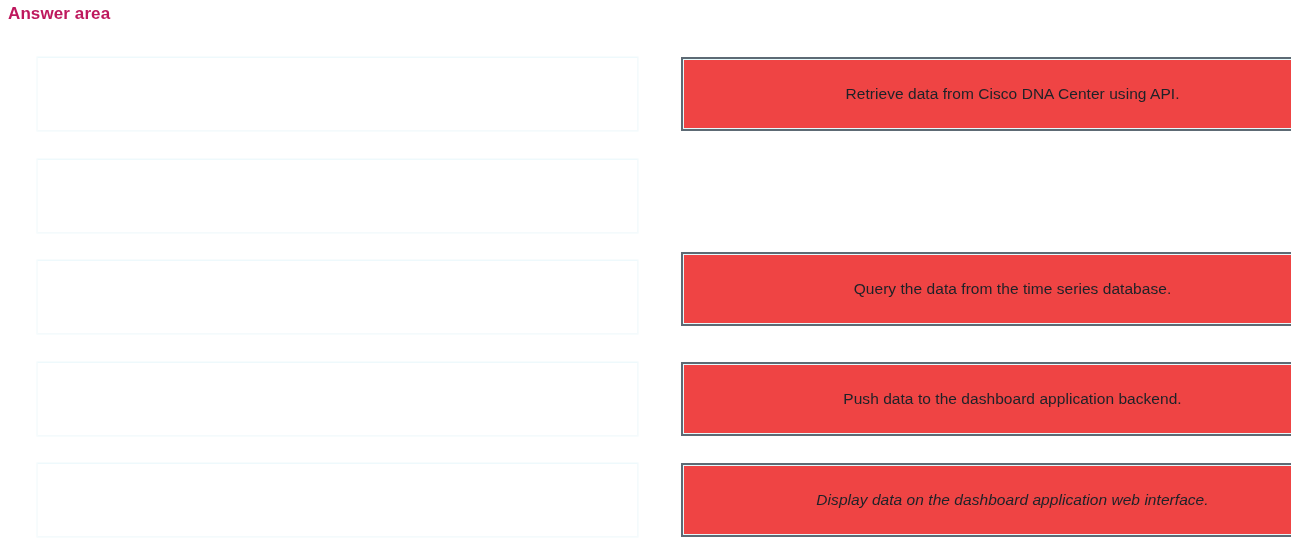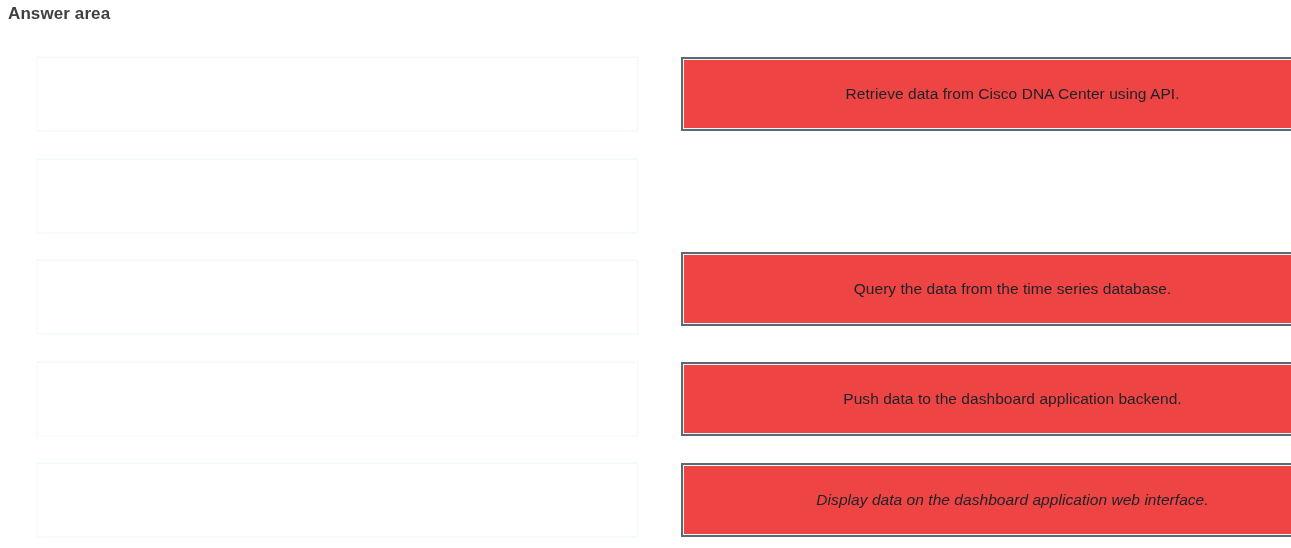--- a/index.html
+++ b/index.html
@@ -16,21 +16,21 @@
     font-family: "Liberation Sans", sans-serif;
     -webkit-font-smoothing: antialiased;
   }
 
   #page-title {
     position: absolute;
     left: 8px;
     top: 3px;
     font-size: 17px;
     font-weight: bold;
-    color: #404040;
+    color: #be185d;
     letter-spacing: 0.1px;
     line-height: 22px;
     white-space: nowrap;
   }
 
   
   #dropzone-column {
     position: absolute;
     left: 37px;
     top: 57px;

